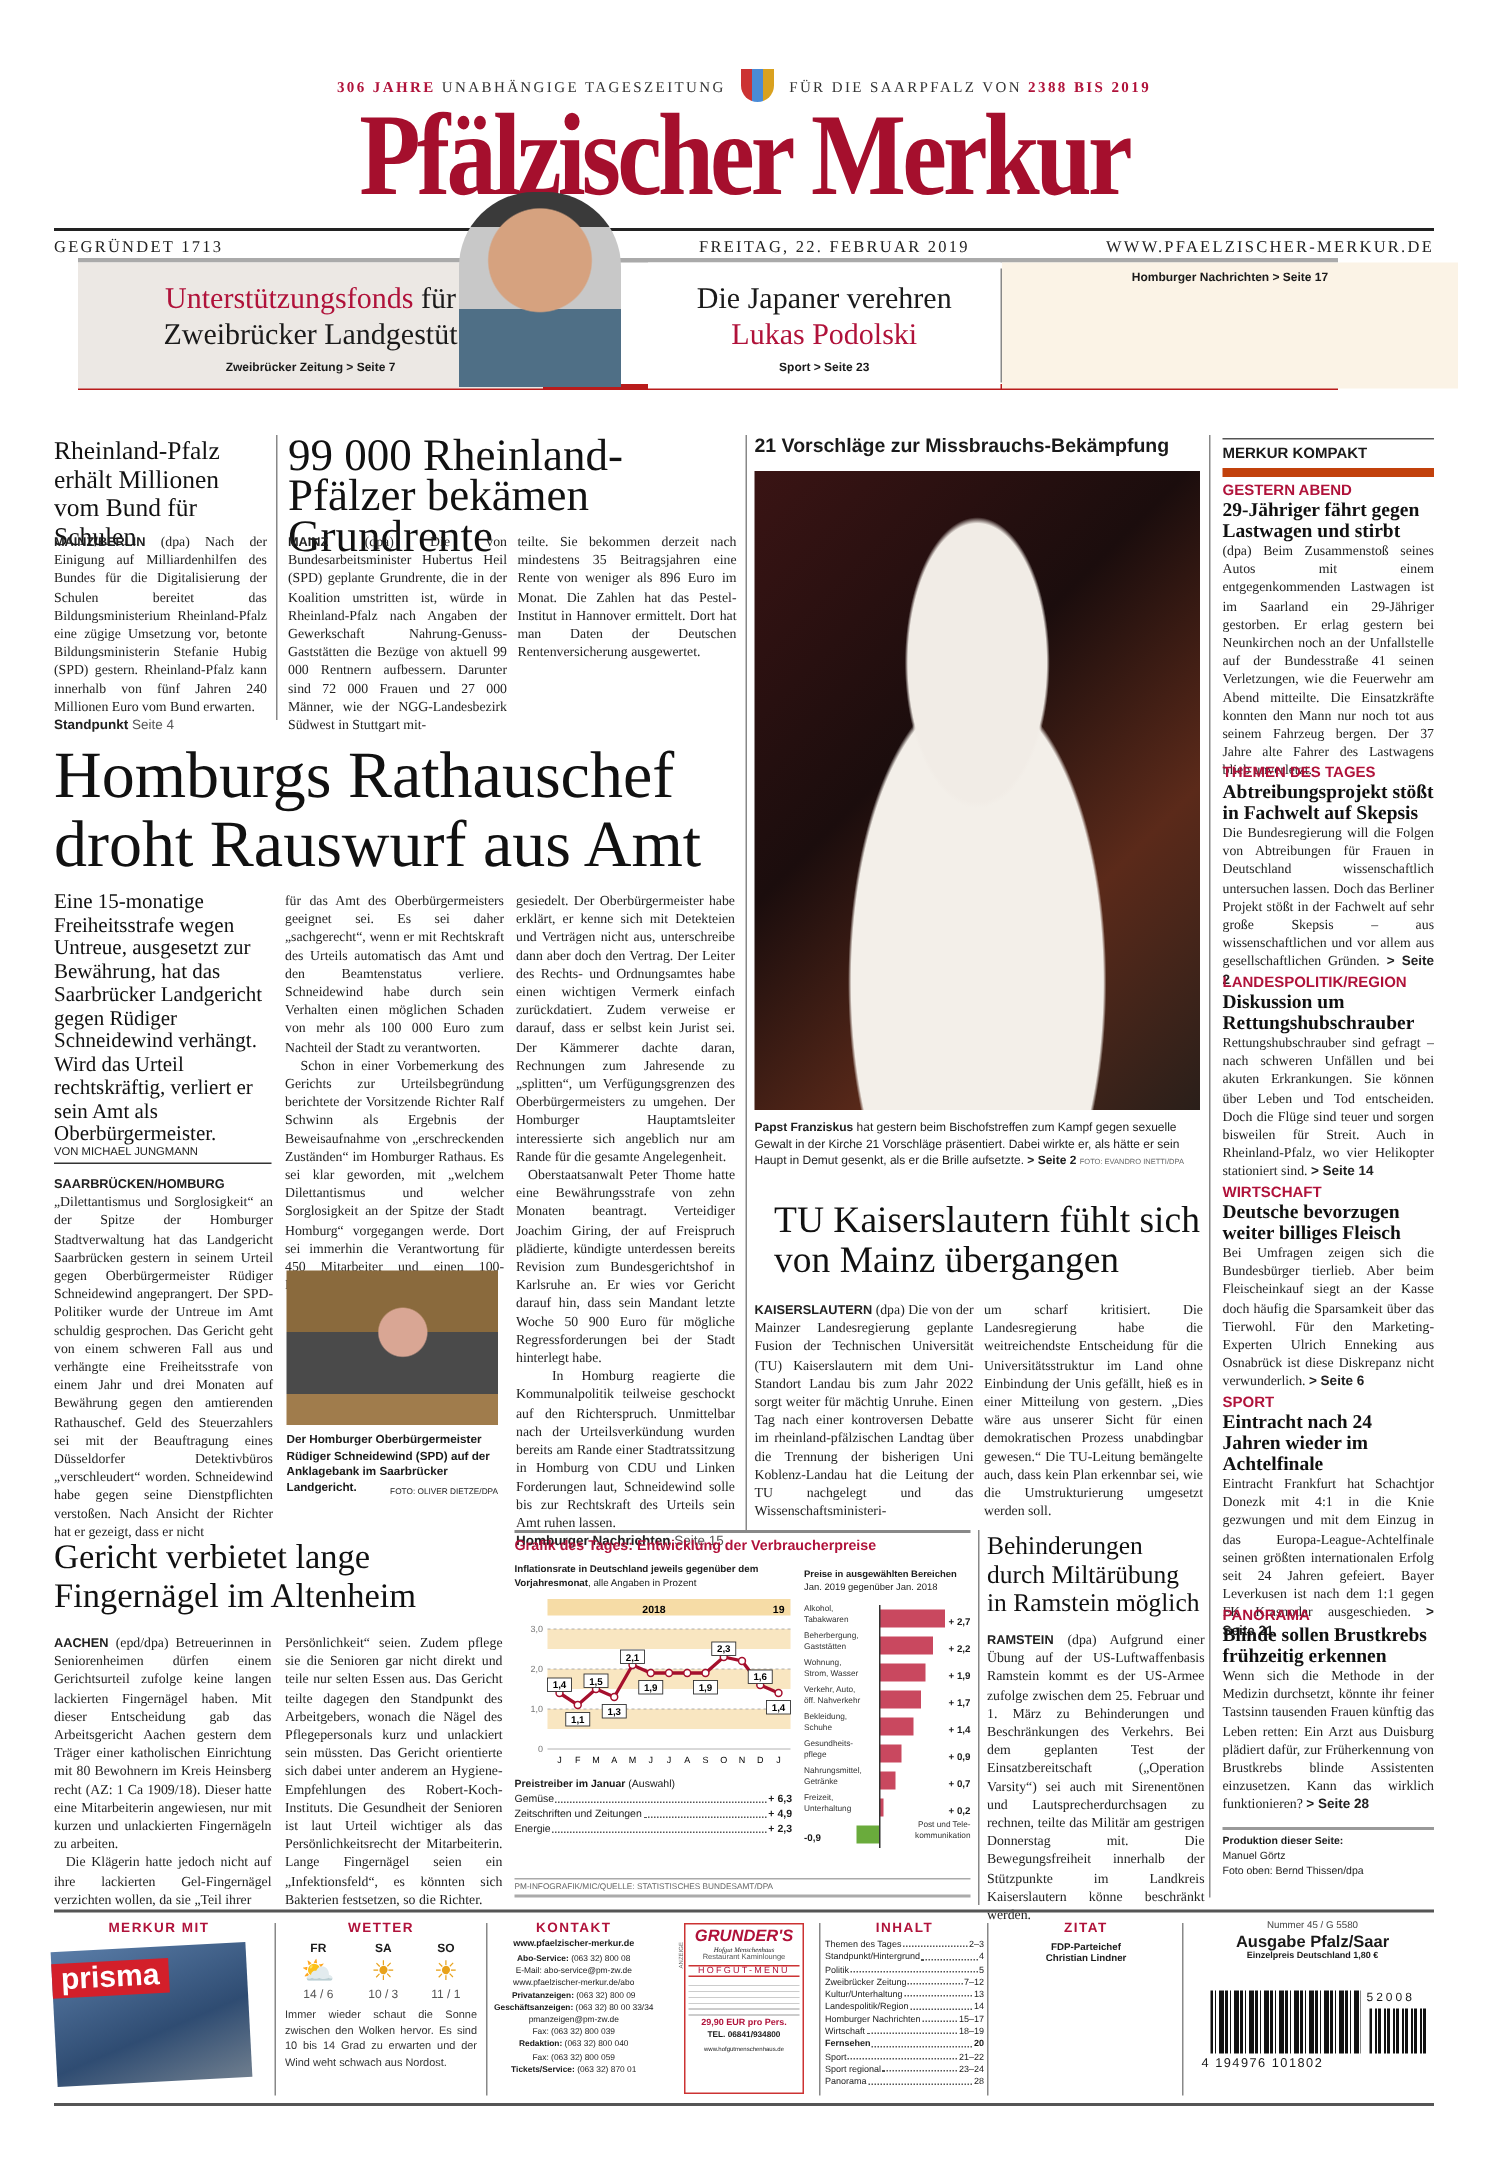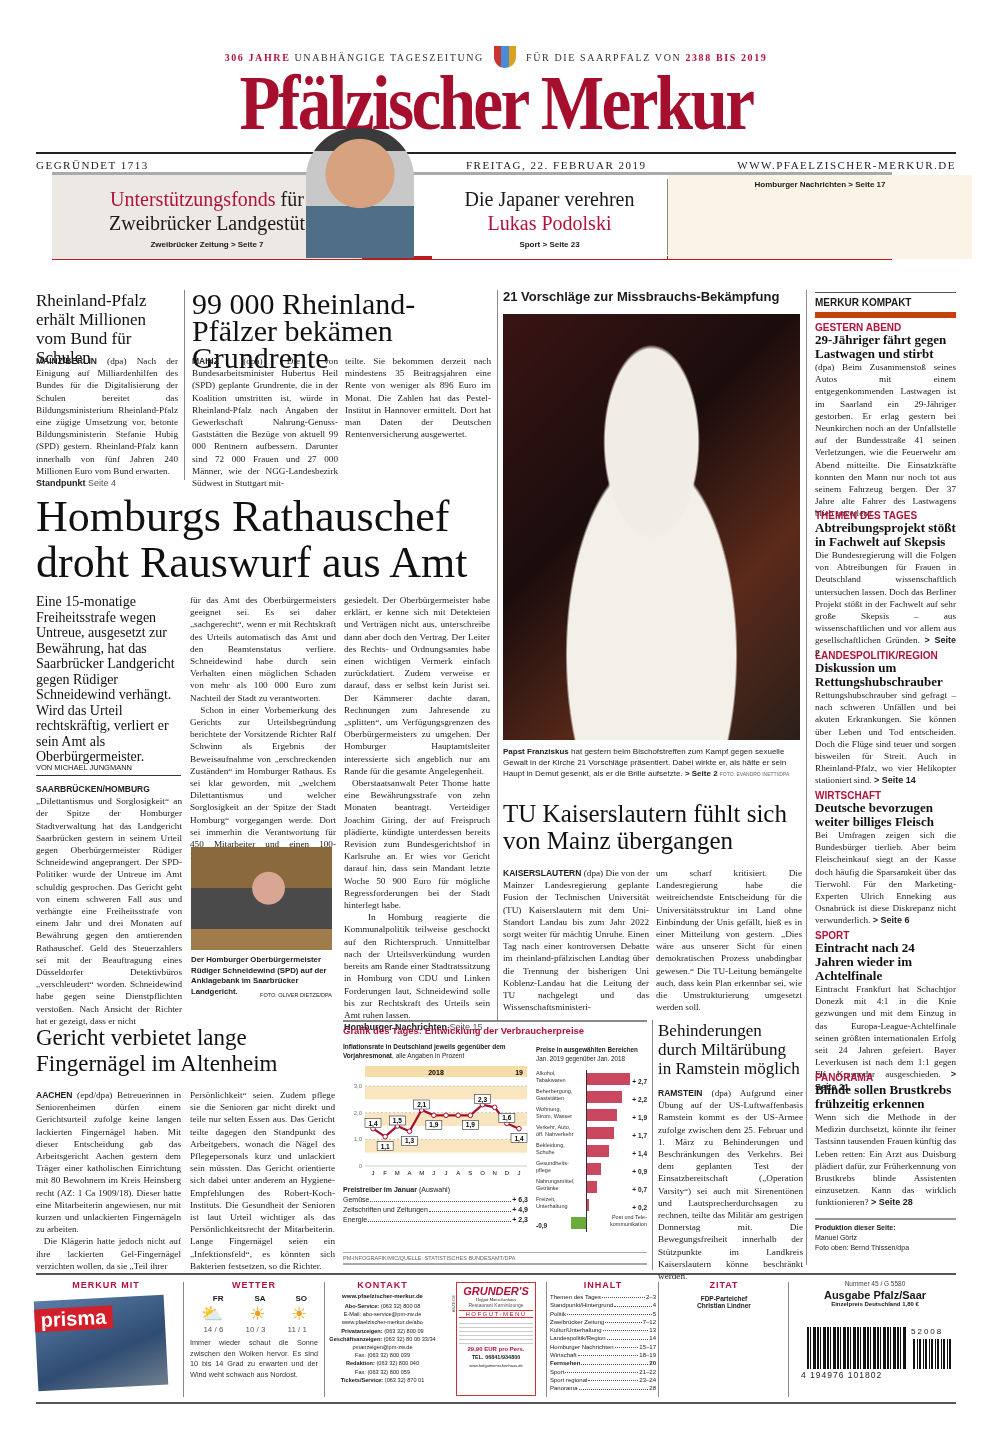--- a/index.html
+++ b/index.html
@@ -106,21 +106,21 @@
   <span class="ref"><b>Homburger Nachrichten</b> <span>Seite 15</span></span>
 </div>
 <div class="abs vline" style="left:497px;top:290px;height:730px"></div>
 
 <div class="abs sans" style="left:503px;top:289px;width:297px;font-size:13px;font-weight:bold">21 Vorschläge zur Missbrauchs-Bekämpfung</div>
 <div class="abs photo-pope"></div>
 <div class="abs sans" style="left:503px;top:746px;width:297px;font-size:8px;line-height:11px;color:#222">
   <b>Papst Franziskus</b><span> hat gestern beim Bischofstreffen zum Kampf gegen sexuelle Gewalt in der Kirche 21 Vorschläge präsentiert. Dabei wirkte er, als hätte er sein Haupt in Demut gesenkt, als er die Brille aufsetzte.</span> <b>&gt; Seite 2</b> <span style="font-size:5px;color:#666">FOTO: EVANDRO INETTI/DPA</span>
 </div>
 
-<div class="abs hl" style="left:503px;top:800px;width:297px;font-size:25px;line-height:27px">TU Kaiserslautern fühlt sich von Mainz übergangen</div>
+<div class="abs hl" style="left:516px;top:800px;width:297px;font-size:25px;line-height:27px">TU Kaiserslautern fühlt sich von Mainz übergangen</div>
 <div class="abs body" style="left:503px;top:867px;width:146px">
   <span class="dl">KAISERSLAUTERN</span><span> (dpa) Die von der Mainzer Landesregierung geplante Fusion der Technischen Universität (TU) Kaiserslautern mit dem Uni-Standort Landau bis zum Jahr 2022 sorgt weiter für mächtig Unruhe. Einen Tag nach einer kontroversen Debatte im rheinland-pfälzischen Landtag über die Trennung der bisherigen Uni Koblenz-Landau hat die Leitung der TU nachgelegt und das Wissenschaftsministeri-</span>
 </div>
 <div class="abs body" style="left:656px;top:867px;width:146px">
   <span>um scharf kritisiert. Die Landesregierung habe die weitreichendste Entscheidung für die Universitätsstruktur im Land ohne Einbindung der Unis gefällt, hieß es in einer Mitteilung von gestern. „Dies wäre aus unserer Sicht für einen demokratischen Prozess unabdingbar gewesen.“ Die TU-Leitung bemängelte auch, dass kein Plan erkennbar sei, wie die Umstrukturierung umgesetzt werden soll.</span>
 </div>
 
 <div class="abs vline" style="left:806px;top:290px;height:975px"></div>
 <div class="abs" style="left:815px;top:292px;width:141px;border-top:1px solid #555;border-bottom:6px solid #c2410c;padding:4px 0">
   <div class="sans" style="font-weight:bold;font-size:10px">MERKUR KOMPAKT</div>
@@ -321,21 +321,21 @@
 <div class="abs bottom-rule"></div>
 <div class="abs" style="left:36px;top:1280px;width:140px">
   <div class="bhead">MERKUR MIT</div>
   <div style="margin-top:8px;width:130px;height:90px;background:linear-gradient(160deg,#5a7da8,#2f4c72 60%,#6f7e8e);transform:rotate(-3deg);position:relative">
     <div style="position:absolute;left:0;top:8px;background:#d31f2a;color:#fff;font-family:'Liberation Sans',sans-serif;font-weight:bold;font-size:20px;padding:0 6px">prisma</div>
   </div>
 </div>
 <div class="abs vline" style="left:183px;top:1282px;height:115px"></div>
 <div class="abs" style="left:190px;top:1280px;width:128px">
   <div class="bhead">WETTER</div>
-  <div style="display:flex;justify-content:space-around;margin-top:4px;text-align:right" class="sans">
+  <div style="display:flex;justify-content:space-around;margin-top:4px;text-align:center" class="sans">
     <div>
         <div style="font-size:8px;font-weight:bold">FR</div>
         <div style="font-size:18px;color:#e8a21b;line-height:22px">⛅</div>
         <div style="font-size:8px;color:#555">14 / 6</div>
       </div>
     <div>
         <div style="font-size:8px;font-weight:bold">SA</div>
         <div style="font-size:18px;color:#e8a21b;line-height:22px">☀</div>
         <div style="font-size:8px;color:#555">10 / 3</div>
       </div>

